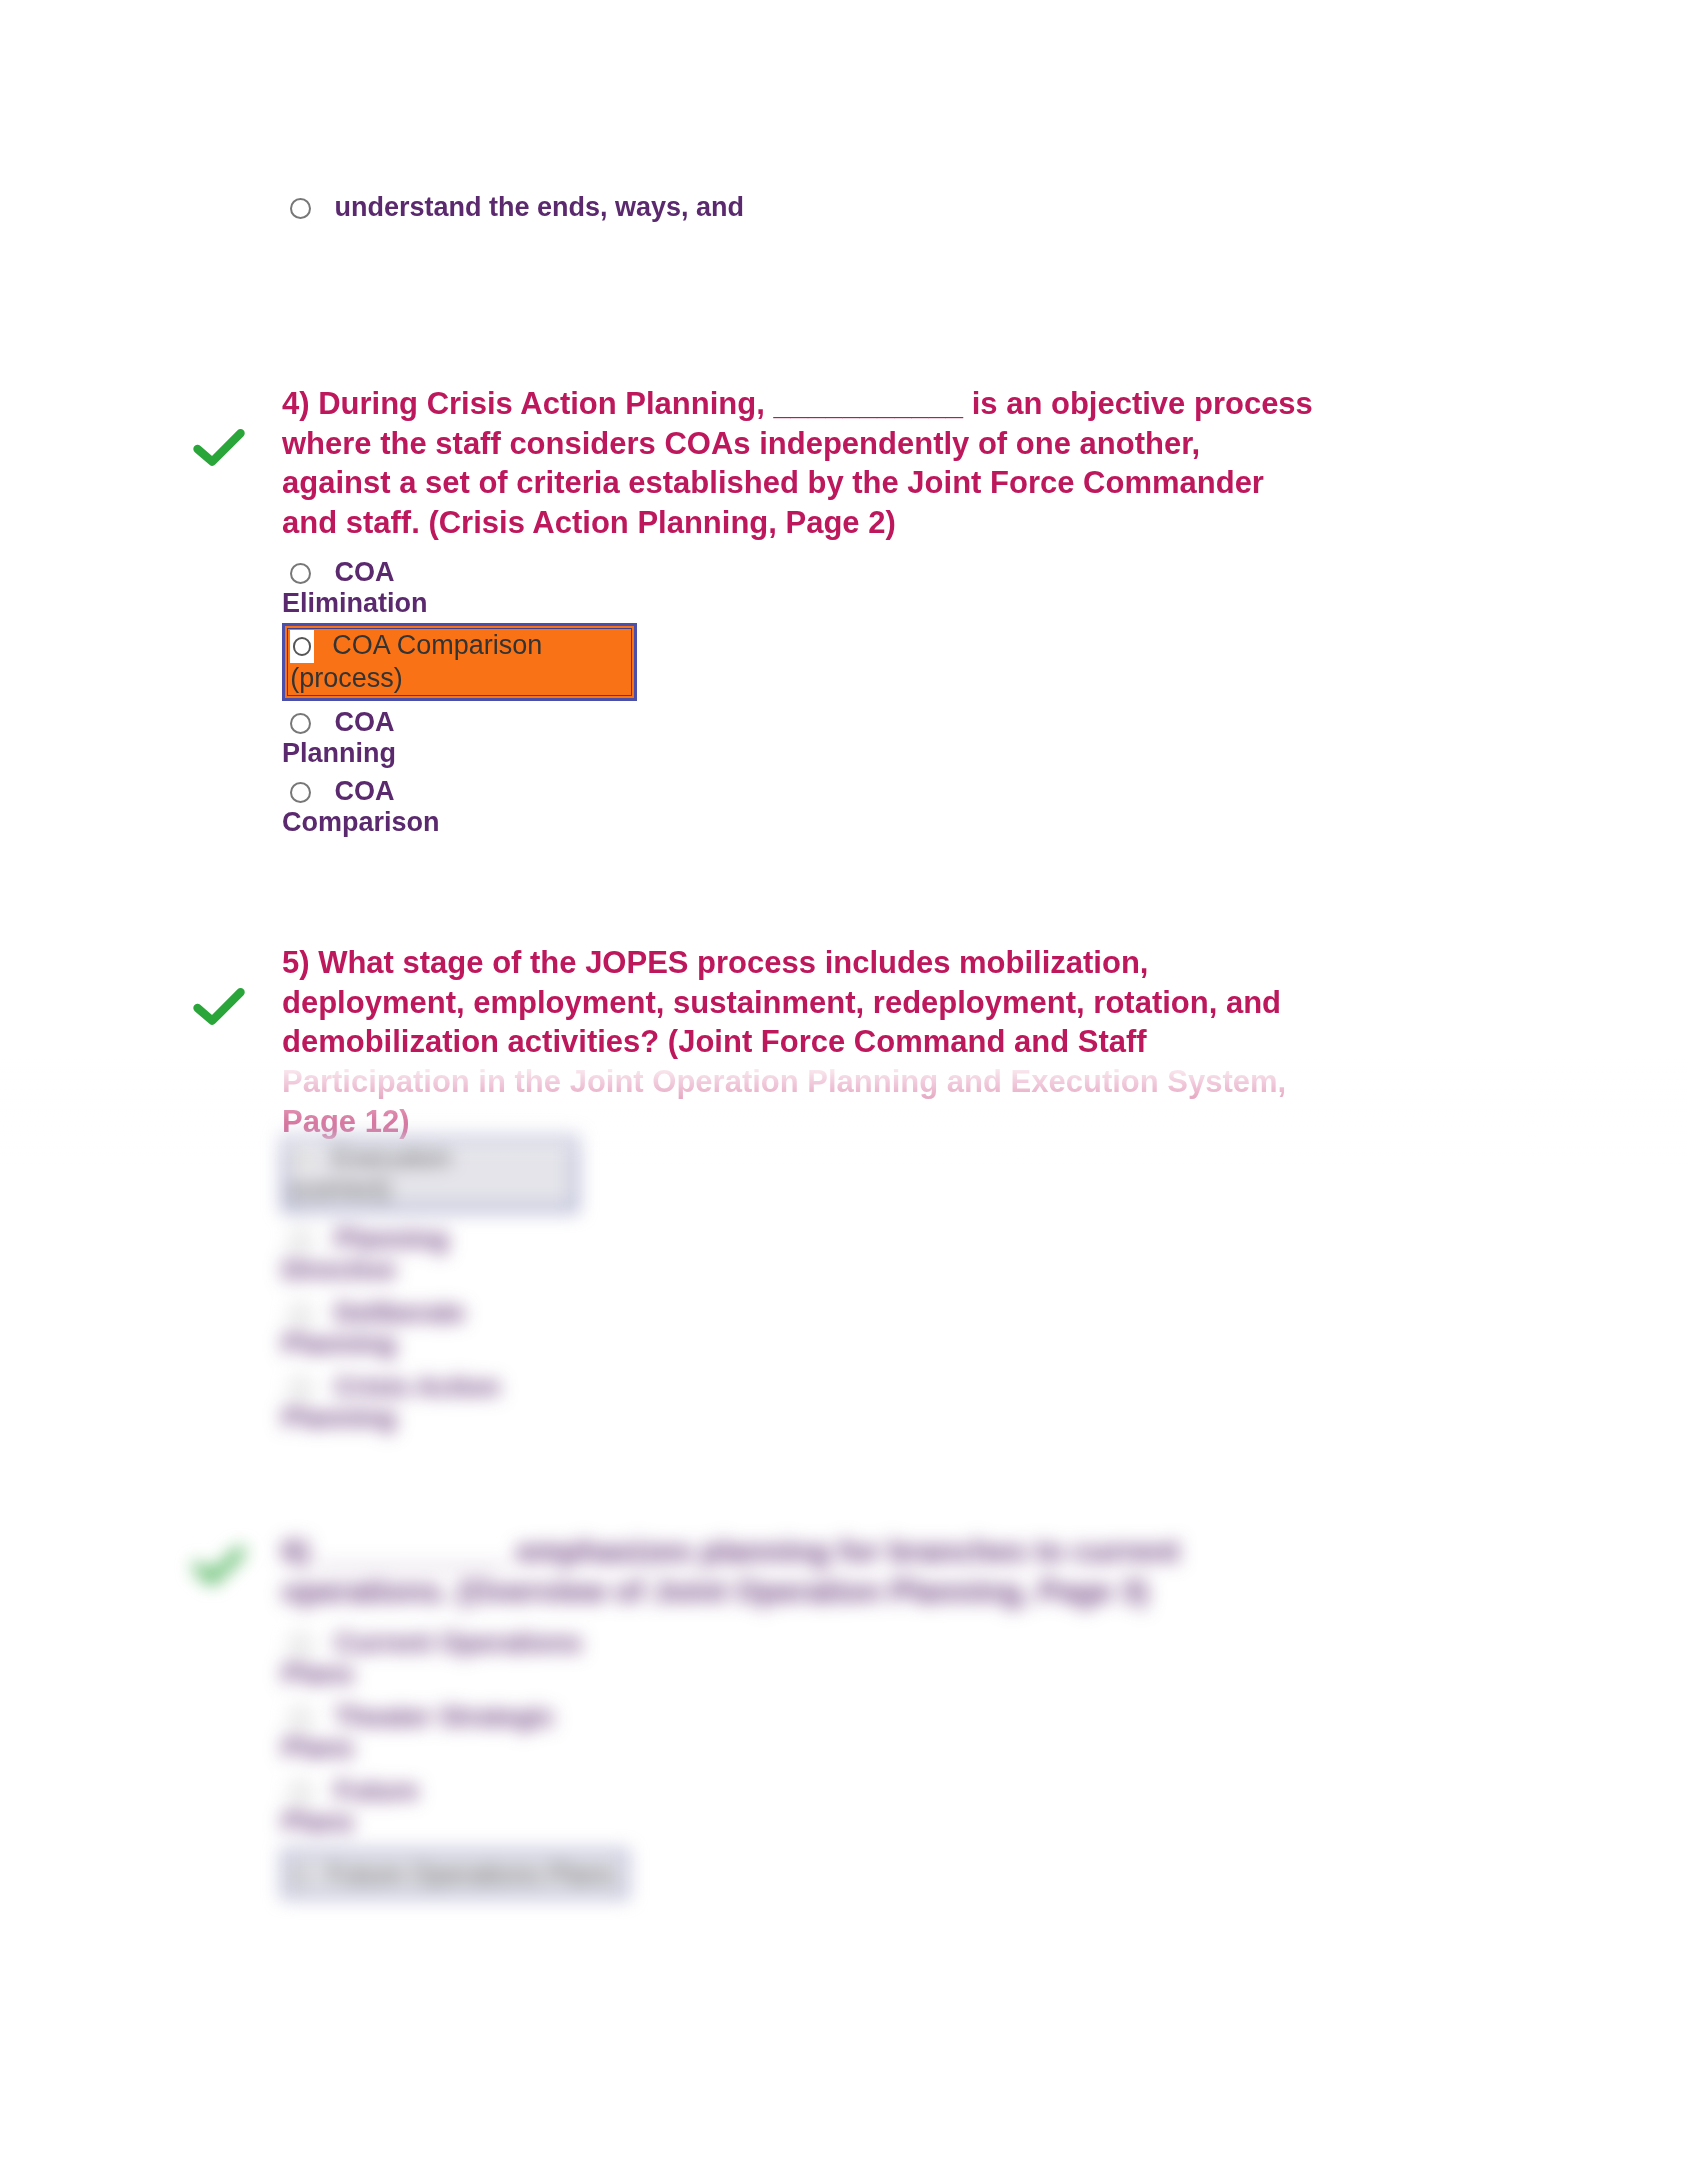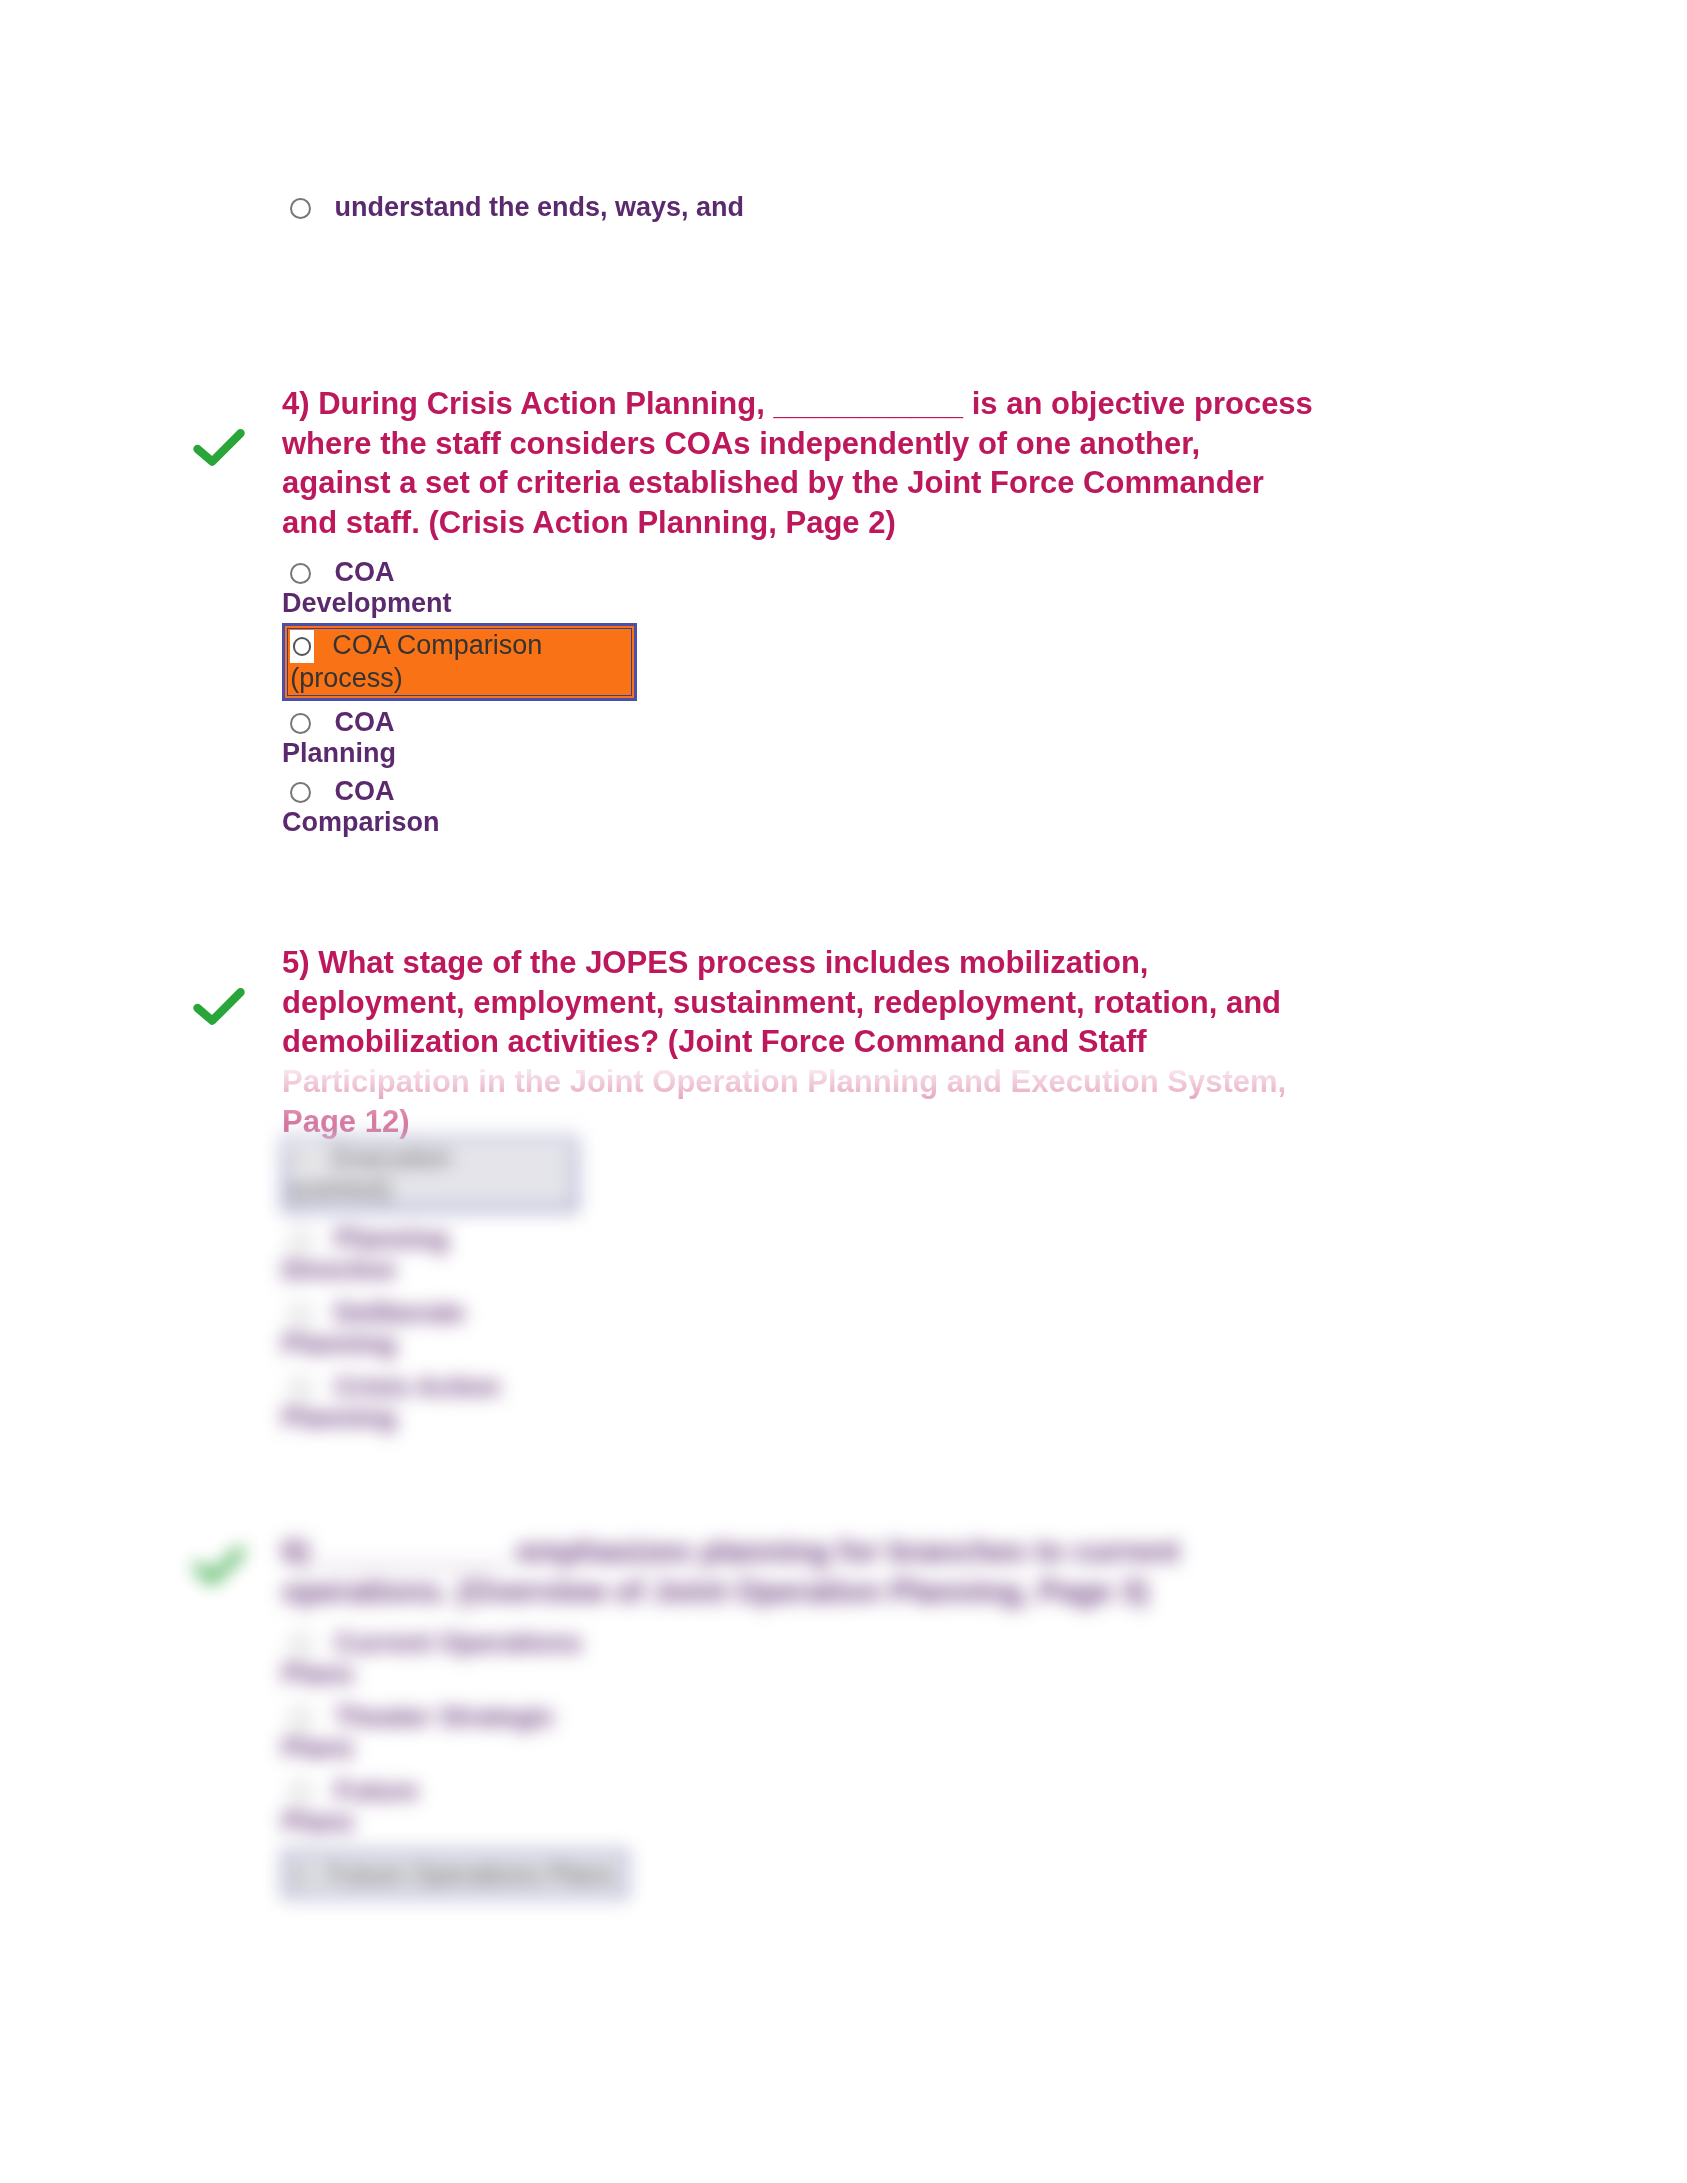--- a/index.html
+++ b/index.html
@@ -158,21 +158,21 @@
           <polyline points="10,42 38,66 92,12" fill="none" stroke="#2aa53a" stroke-width="16" stroke-linecap="round" stroke-linejoin="round"></polyline>
         </svg>
     </span>
   </div>
   <div class="content-col" style="top:384px;">
     <div class="q-text">4) During Crisis Action Planning, ___________ is an objective process where the staff considers COAs independently of one another, against a set of criteria established by the Joint Force Commander and staff. (Crisis Action Planning, Page 2)</div>
 
     <div class="option" style="margin-top:14.6px;">
       <span class="radio"></span>
       <span class="label-strong">COA</span>
-      <span class="cont">Development</span>
+      <span class="cont">Elimination</span>
     </div>
 
     <div style="margin-top:4px;">
       <div class="correct-box">
         <span class="radio-wrap">
           <span class="radio checked"></span>
         </span>
         <span class="cb-label">COA Comparison</span>
         <span class="cb-sub">(process)</span>
       </div>

